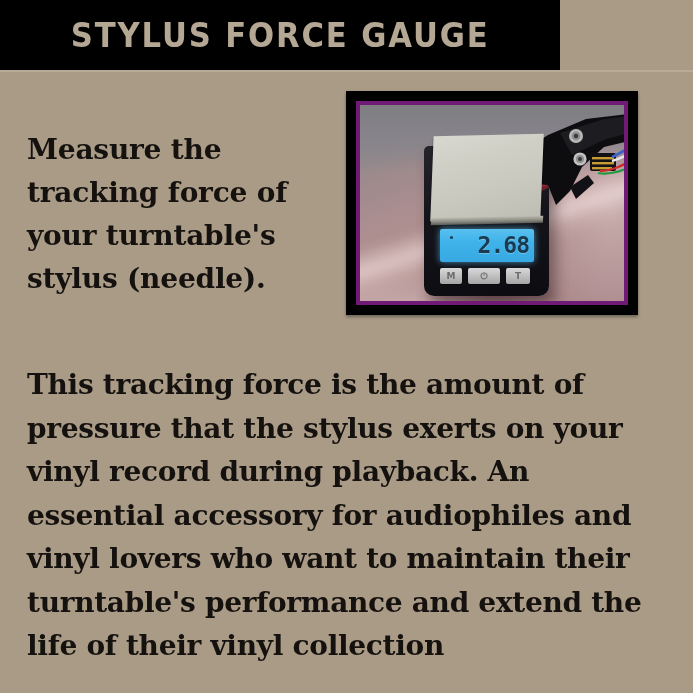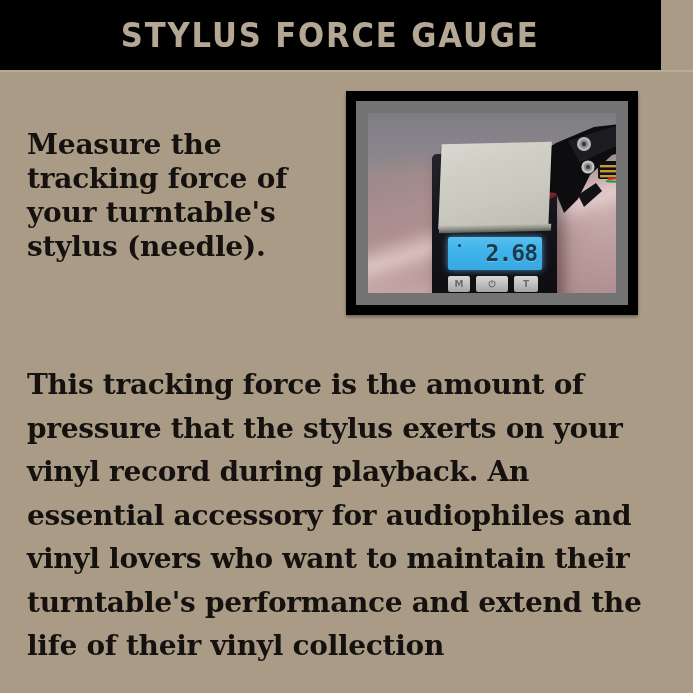--- a/index.html
+++ b/index.html
@@ -13,21 +13,21 @@
     height: 693px;
     overflow: hidden;
     background: #aa9b87;
     font-family: "DejaVu Serif", serif;
   }
 
   
   #header-bar {
     position: absolute;
     left: 0; top: 0;
-    width: 661px;
+    width: 560px;
     height: 70px;
     background: #000000;
     display: flex;
     align-items: center;
     justify-content: center;
     text-align: center;
   }
   #header-title {
     color: #b4a794;
     font-family: "DejaVu Sans", sans-serif;
@@ -54,41 +54,41 @@
     color: #14110e;
     font-family: "DejaVu Serif", serif;
     font-weight: bold;
     -webkit-font-smoothing: antialiased;
   }
   #para-1 {
     left: 27px;
     top: 128px;
     width: 300px;
     font-size: 28px;
-    line-height: 34px;
+    line-height: 43px;
     letter-spacing: -0.2px;
   }
   #para-2 {
     left: 27px;
     top: 363px;
     width: 645px;
     font-size: 28px;
     line-height: 43.5px;
     letter-spacing: -0.3px;
   }
 
   
   #photo-frame {
     position: absolute;
     left: 346px;
     top: 91px;
     width: 292px;
     height: 224px;
-    background: #737373;
-    padding: 12px;
+    background: #701a75;
+    padding: 4px;
     box-sizing: border-box;
     border: 10px solid #000000;
     box-shadow: 0 2px 3px rgba(0,0,0,.35);
   }
   #photo {
     position: relative;
     width: 100%;
     height: 100%;
     overflow: hidden;
     background:

